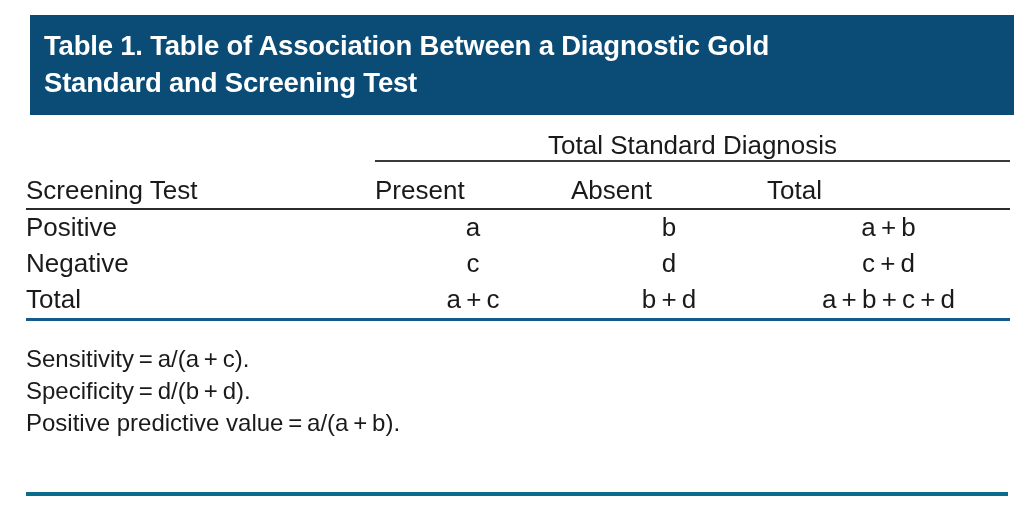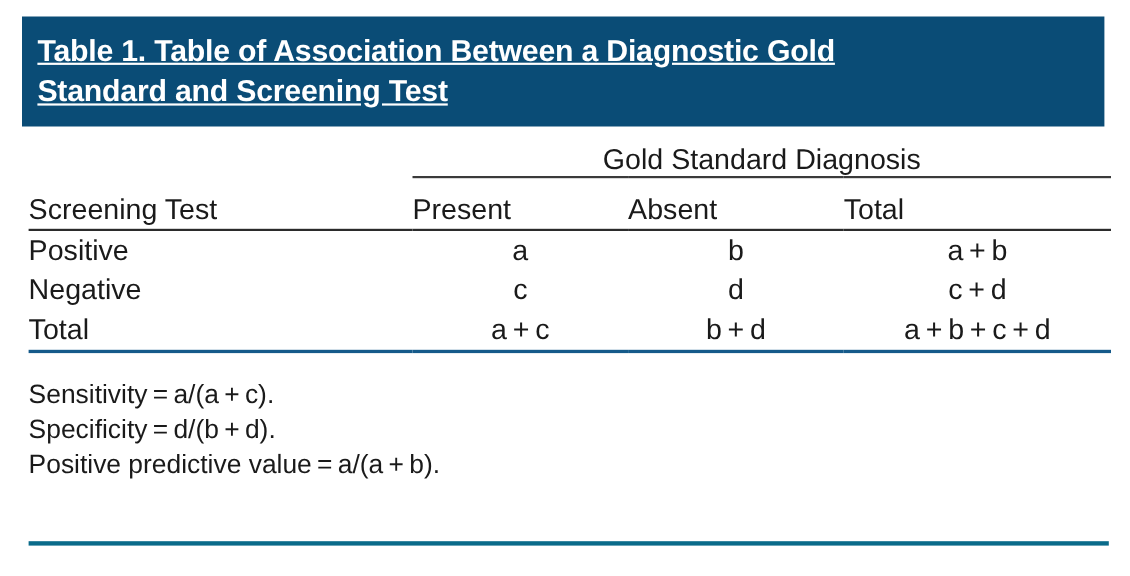--- a/index.html
+++ b/index.html
@@ -18,28 +18,27 @@
   #page {
     position: relative;
     width: 1027px;
     height: 524px;
     background: #ffffff;
   }
 
   
   .title-banner {
     position: absolute;
-    left: 20px;
+    left: 30px;
     top: 15px;
     width: 984px;
     height: 100px;
     background: #0a4c76;
     box-sizing: border-box;
     padding: 13px 18px 0 14px;
-    text-decoration: underline;
   }
   .title-text {
     color: #ffffff;
     font-size: 27.5px;
     font-weight: bold;
     line-height: 1.33;
     letter-spacing: -0.2px;
     white-space: pre-line;
   }
 
@@ -133,21 +132,21 @@
     <table class="data">
       <colgroup>
         <col class="c-label">
         <col class="c-present">
         <col class="c-absent">
         <col class="c-total">
       </colgroup>
       <tbody>
         <tr class="spanhead-row">
           <td></td>
-          <td class="spanhead-cell" colspan="3" style="border-bottom-color: rgb(58, 58, 58);">Gold Standard Diagnosis</td>
+          <td class="spanhead-cell" colspan="3" style="border-bottom-color: rgb(58, 58, 58);">Total Standard Diagnosis</td>
         </tr>
         <tr class="colhead-row">
           <td class="lbl" style="border-bottom-color: rgb(43, 43, 43);">Screening Test</td>
           <td class="ctr" style="border-bottom-color: rgb(43, 43, 43);">Present</td>
           <td class="ctr" style="border-bottom-color: rgb(43, 43, 43);">Absent</td>
           <td class="ctr" style="border-bottom-color: rgb(43, 43, 43);">Total</td>
         </tr>
 
         <tr class="body-row">
           <td class="lbl">Positive</td>

